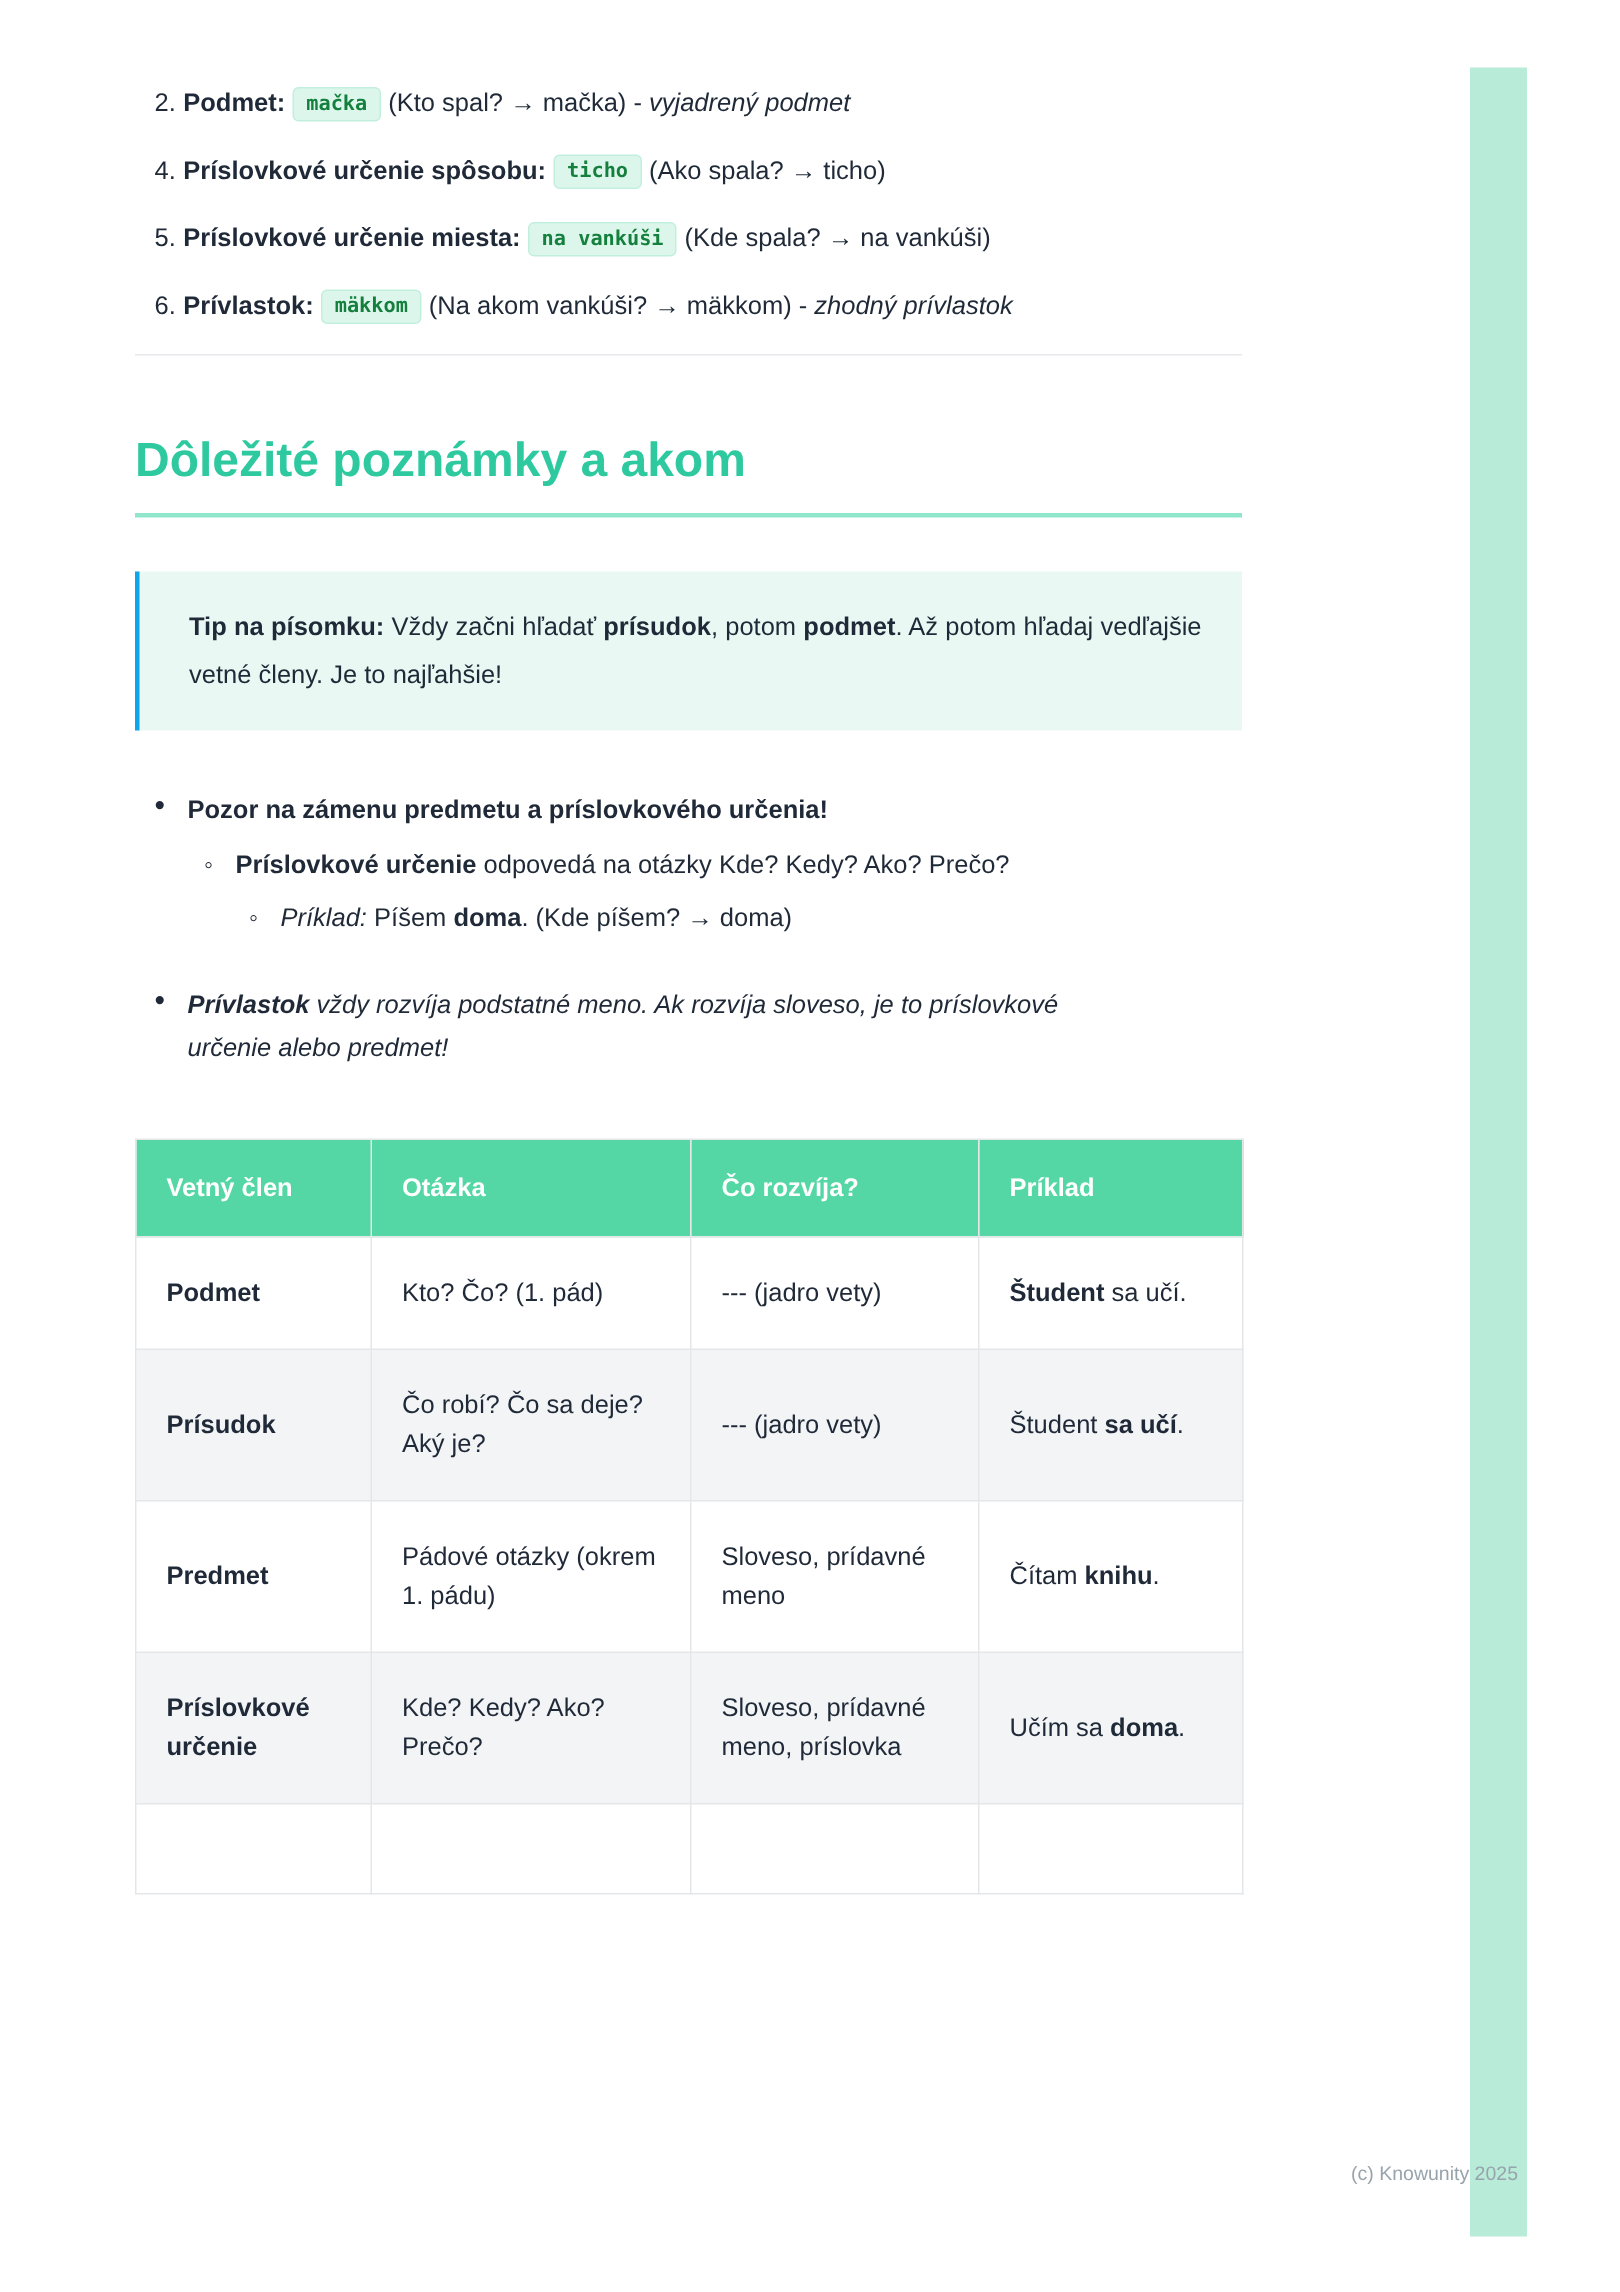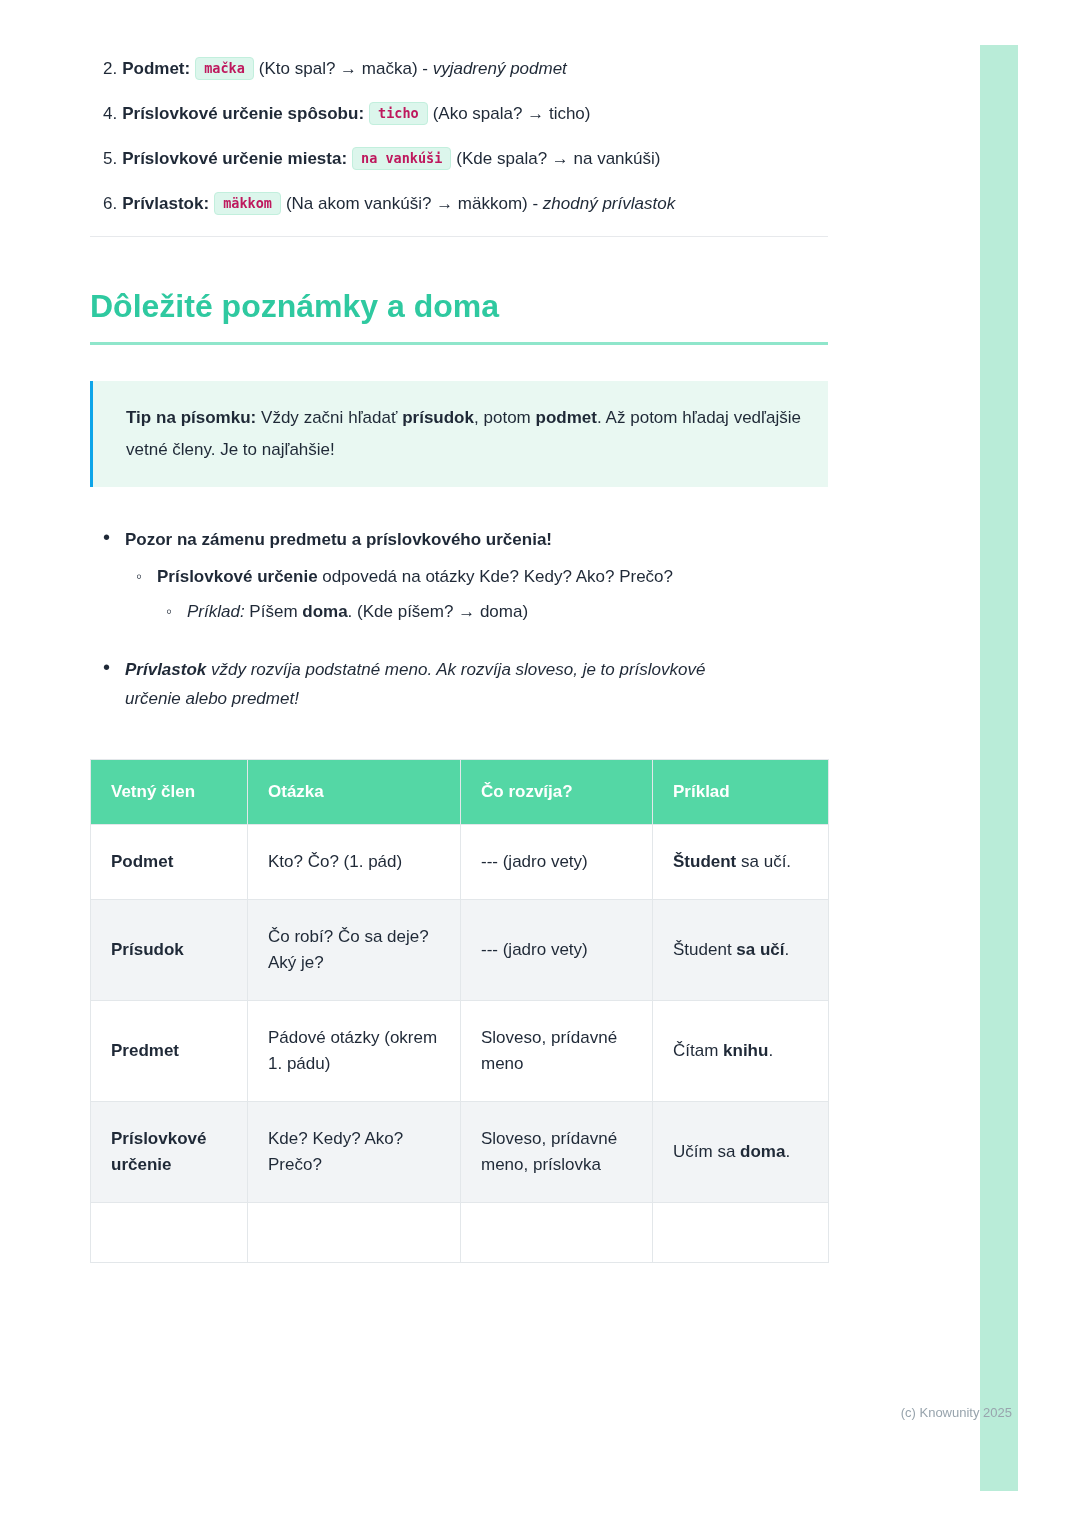--- a/index.html
+++ b/index.html
@@ -14,21 +14,21 @@
   }
   .side-strip {
     position:absolute;
     left:980px; top:45px;
     width:38px; height:1446px;
     background:#b9ecd8;
     z-index:1;
   }
   .footer {
     position:absolute;
-    top:1405px; right:68px;
+    top:1441px; right:68px;
     font-size:13px;
     color:#98a4ad;
     z-index:2;
   }
   .content {
     position:absolute;
     left:90px; top:56px;
     width:738px;
     z-index:2;
   }
@@ -41,21 +41,21 @@
     padding-left:13px;
   }
   .numlist .num { margin-right:5px; }
   .numlist b { font-weight:700; }
   .numlist i { font-style:italic; }
   .chip {
     display:inline-block;
     font-family:"DejaVu Sans Mono", monospace;
     font-size:13.5px;
     font-weight:bold;
-    color:#be185d;
+    color:#15803d;
     background:#dcf6ec;
     border:1px solid #c2efdd;
     border-radius:4px;
     padding:2px 8px;
     margin:0 5px;
     vertical-align:1px;
     line-height:17px;
   }
   .divider {
     border:none;
@@ -175,21 +175,21 @@
     <li>
       <span class="num">5.</span><b>Príslovkové určenie miesta:</b><code class="chip">na vankúši</code><span>(Kde spala? → na vankúši)</span><i></i>
     </li>
     <li>
       <span class="num">6.</span><b>Prívlastok:</b><code class="chip">mäkkom</code><span>(Na akom vankúši? → mäkkom) - </span><i>zhodný prívlastok</i>
     </li>
   </ol>
 
   <hr class="divider">
 
-  <h1 class="heading">Dôležité poznámky a doma</h1>
+  <h1 class="heading">Dôležité poznámky a akom</h1>
   <div class="heading-rule"></div>
 
   <div class="tipbox">
     <p class="tiptext"><b>Tip na písomku:</b><span> Vždy začni hľadať </span><b>prísudok</b><span>, potom </span><b>podmet</b><span>. Až potom hľadaj vedľajšie vetné členy. Je to najľahšie!</span></p>
   </div>
 
   <ul class="notes">
     <li class="n1">
       <b>Pozor na zámenu predmetu a príslovkového určenia!</b>
       <ul class="b2">

